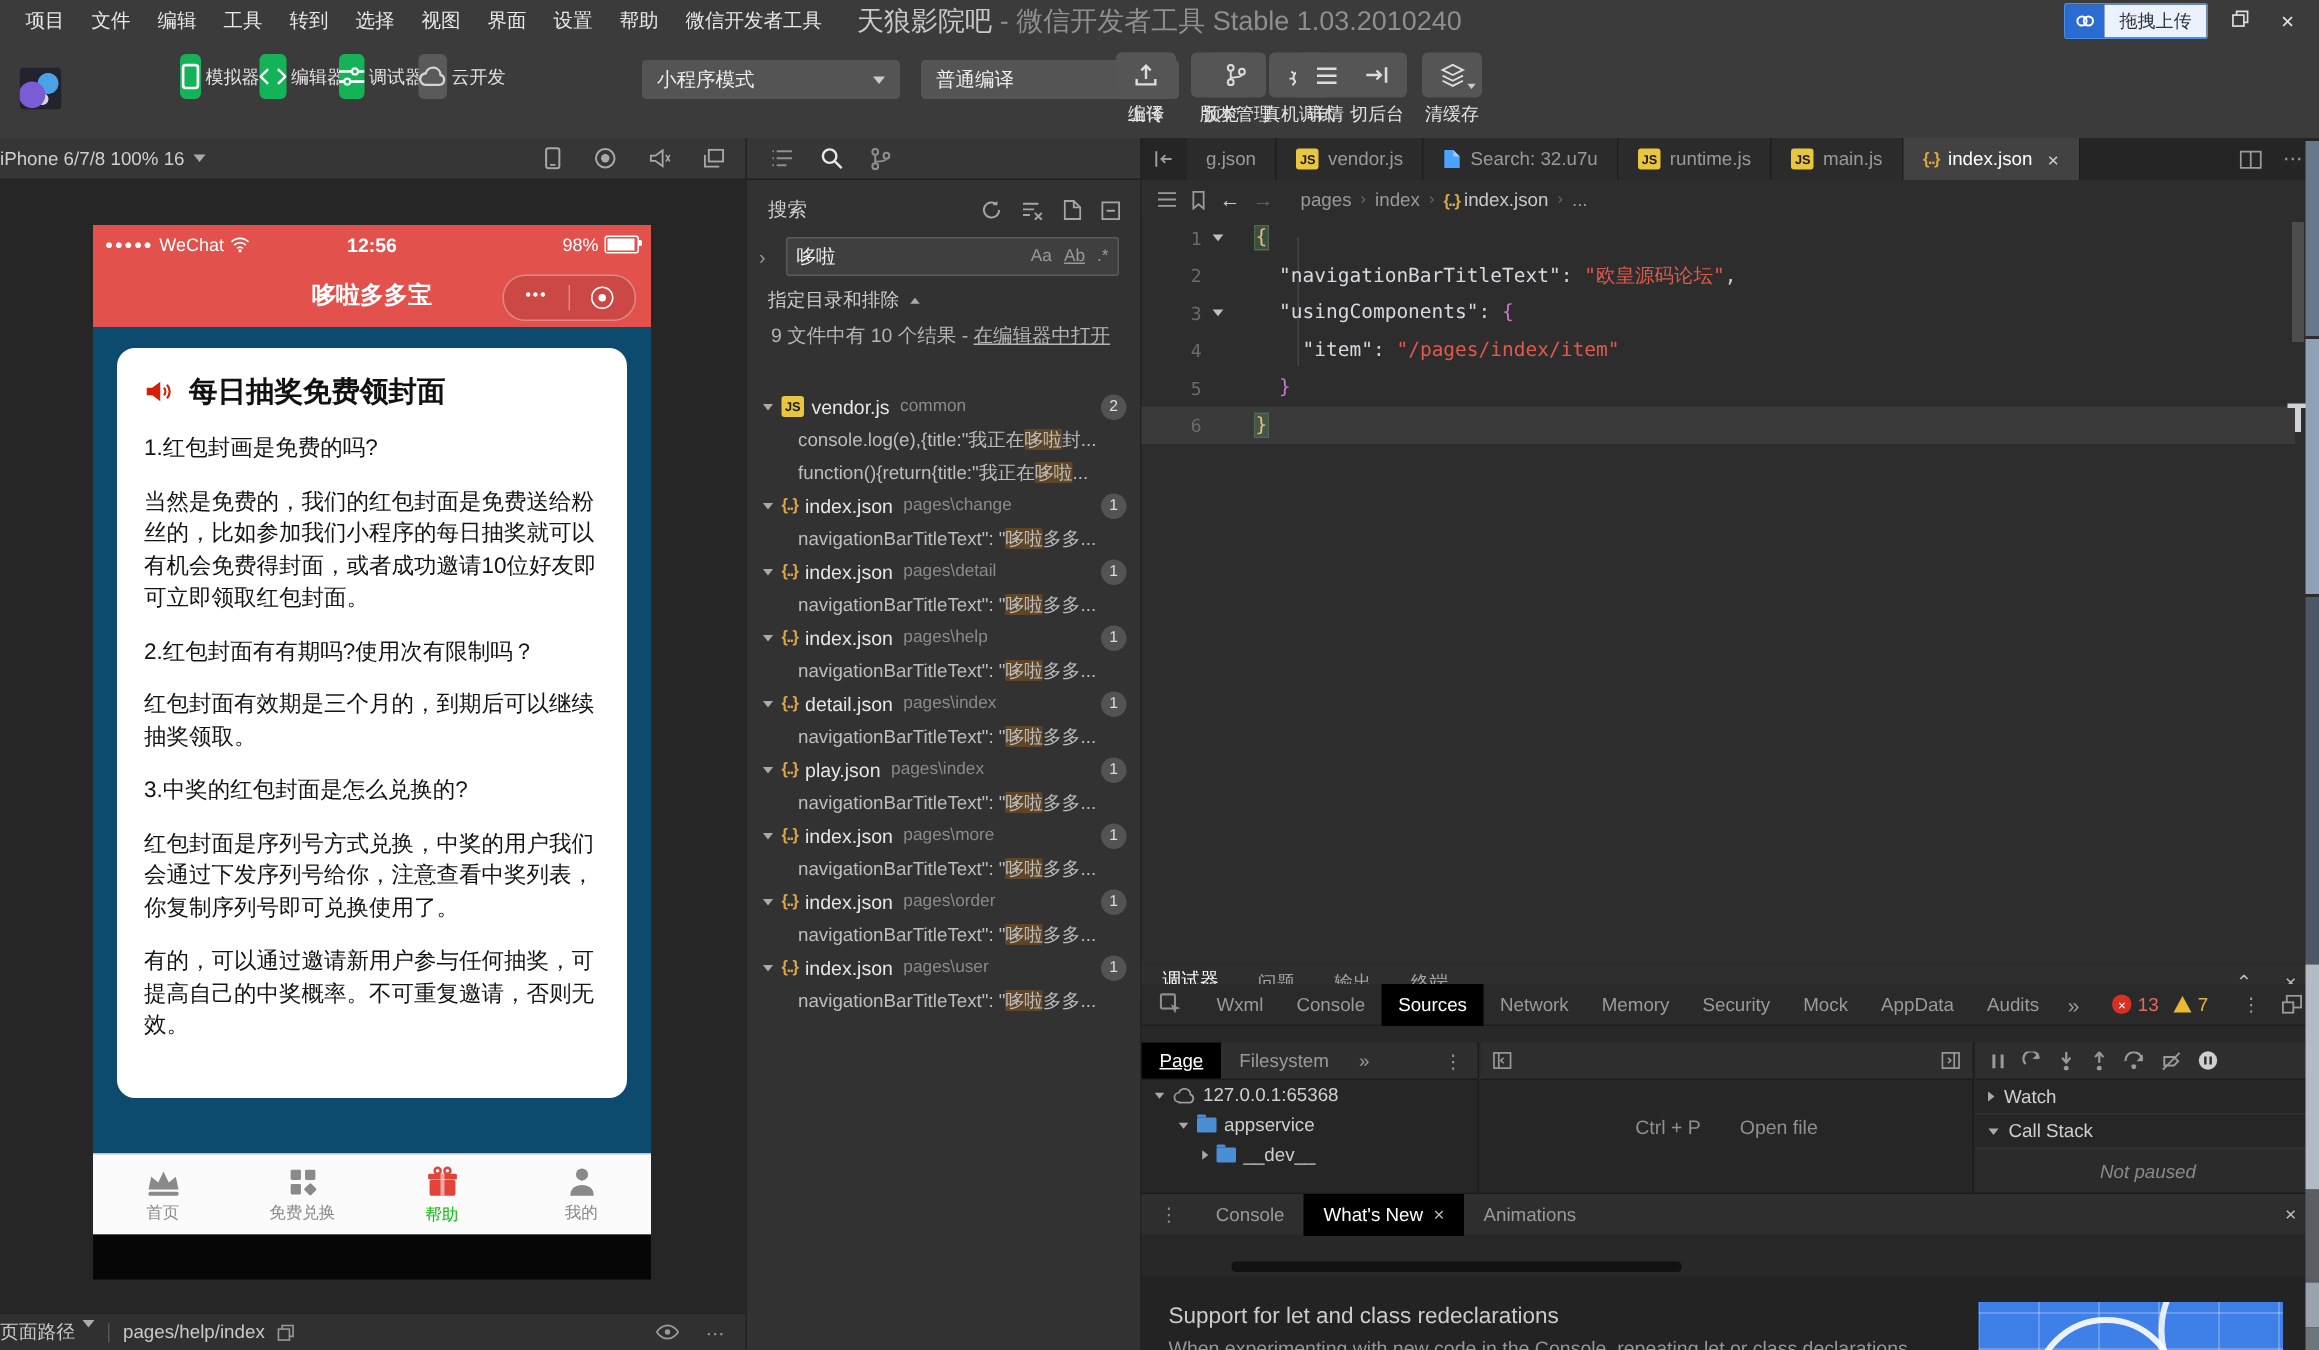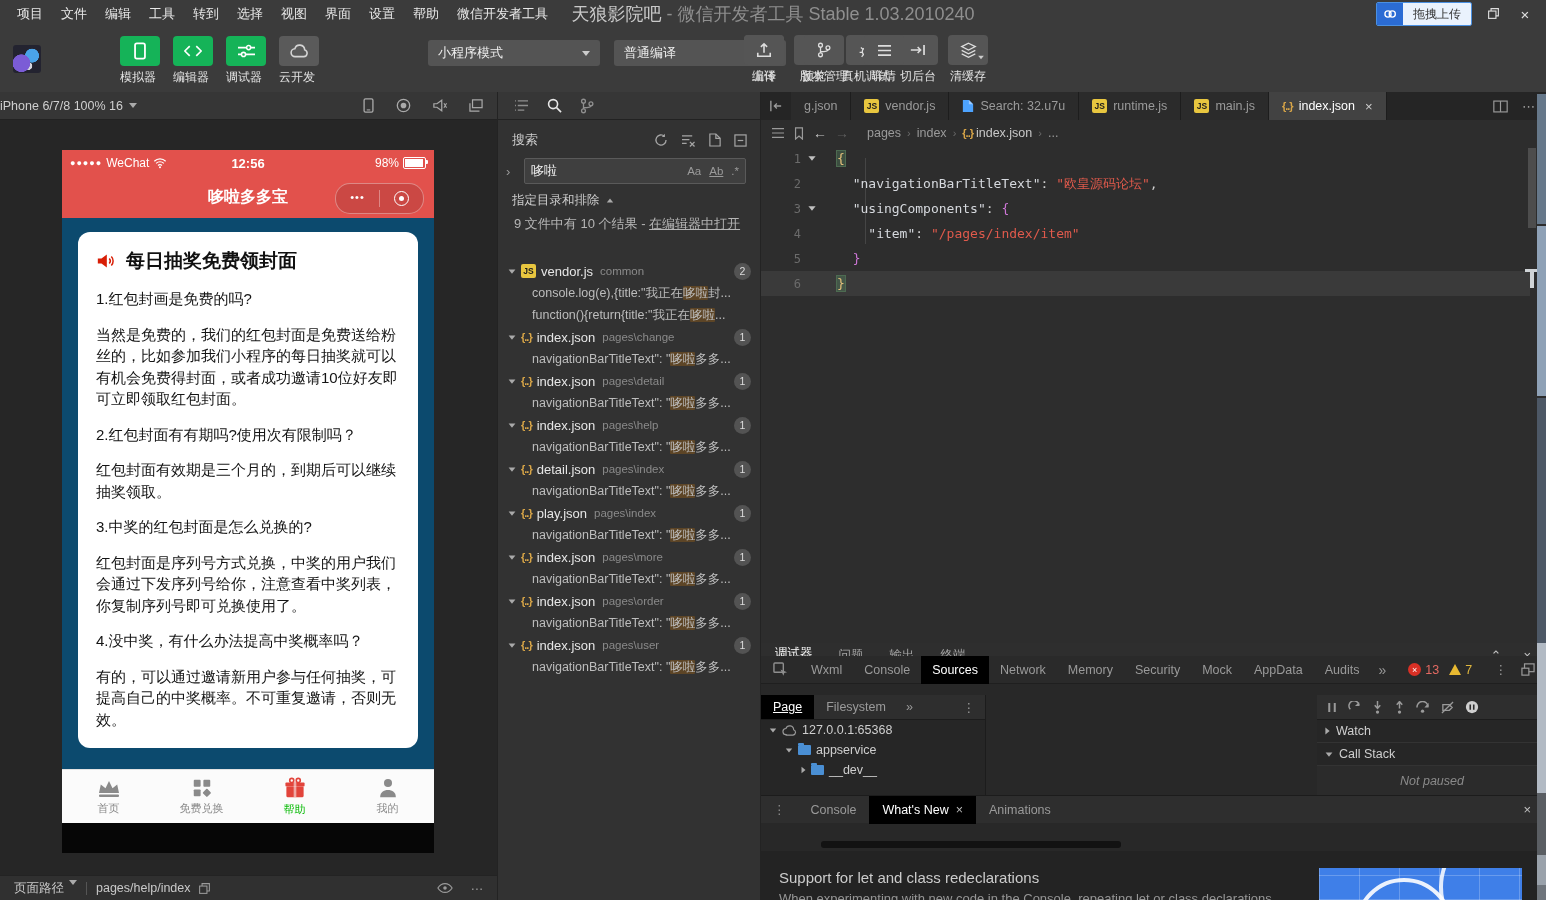--- a/index.html
+++ b/index.html
@@ -26,21 +26,21 @@
   .drag-badge .lbl{background:#eaf2fd;color:#333;font-size:12px;padding:0 10px;height:22px;line-height:22px;}
   .winbtn{color:#e0e0e0;width:22px;text-align:center;font-size:15px;}
 
   
   .toolbar{left:0;top:28px;width:1546px;height:64px;background:#3b3b3b;border-bottom:1px solid #2c2c2c;}
   .avatar{left:13px;top:17px;width:28px;height:28px;border-radius:3px;
     background:radial-gradient(circle at 30% 65%,#7b5cd6 0 32%,transparent 34%),
                radial-gradient(circle at 68% 38%,#4aa3e8 0 26%,transparent 28%),
                radial-gradient(circle at 55% 75%,#d6d6e0 0 14%,transparent 16%),#232330;}
   .tools{left:120px;top:8px;display:flex;gap:9px;}
-  .tool{width:44px;display:flex;flex-direction:column;align-items:flex-start;gap:3px;cursor:default;}
+  .tool{width:44px;display:flex;flex-direction:row;align-items:center;gap:3px;cursor:default;}
   .tool-ic{width:40px;height:30px;border-radius:4px;display:flex;align-items:center;justify-content:center;color:#fff;}
   .tool-ic.green{background:#15b358;}
   .tool-ic.gray{background:#5a5a5a;color:#d5d5d5;}
   .tool-lb{font-size:12px;color:#e3e3e3;white-space:nowrap;}
   .selects{left:428px;top:12px;display:flex;gap:14px;}
   .select{width:152px;height:26px;background:#545454;border-radius:3px;display:flex;align-items:center;
           padding:0 10px;color:#eee;font-size:13px;}
   .select .tri-d{margin-left:auto;border-top-color:#ccc;}
   .actions{left:742px;top:7px;display:flex;gap:6px;}
   .action{display:flex;flex-direction:column;align-items:center;gap:3px;min-width:44px;cursor:default;}
@@ -486,21 +486,20 @@
               </span>
               <span>每日抽奖免费领封面</span>
             </div>
             <div id="faqBody">
                 <p>1.红包封画是免费的吗?</p>
                 <p>当然是免费的，我们的红包封面是免费送给粉丝的，比如参加我们小程序的每日抽奖就可以有机会免费得封面，或者成功邀请10位好友即可立即领取红包封面。</p>
                 <p>2.红包封面有有期吗?使用次有限制吗？</p>
                 <p>红包封面有效期是三个月的，到期后可以继续抽奖领取。</p>
                 <p>3.中奖的红包封面是怎么兑换的?</p>
                 <p>红包封面是序列号方式兑换，中奖的用户我们会通过下发序列号给你，注意查看中奖列表，你复制序列号即可兑换使用了。</p>
-                <p>4.没中奖，有什么办法提高中奖概率吗？</p>
                 <p>有的，可以通过邀请新用户参与任何抽奖，可提高自己的中奖概率。不可重复邀请，否则无效。</p>
               </div>
           </div>
         </div>
         <div class="p-tabbar" id="ptabbar">
             <div class="ptab ">
       <span class="ic">
                 <svg width="26" height="22" viewBox="0 0 26 22">
                   <path d="M3 16l1.8-8.5 4.7 3.8L13 4l3.5 7.3 4.7-3.8L23 16z" fill="currentColor"></path>
                   <rect x="3" y="17.5" width="20" height="2.6" rx="1" fill="currentColor"></rect>
@@ -539,21 +538,21 @@
                 </svg>
               </span>
       <span class="lb">我的</span>
     </div>
           </div>
       </div>
       <div class="phone-under abs"></div>
     </div>
 
     <div class="sim-footer abs">
-      <span style="padding-left:14px;display:flex;align-items:flex-start;gap:5px;">
+      <span style="padding-left:0;display:flex;align-items:flex-start;gap:5px;">
         <span>页面路径</span>
           <span class="tri-d"></span>
       </span>
       <span class="sep"></span>
       <span>pages/help/index</span>
       <span class="ic" style="margin-left:7px;color:#9a9a9a;">
         <svg width="13" height="13" viewBox="0 0 16 16">
             <rect x="2" y="5" width="9" height="9" fill="none" stroke="currentColor" stroke-width="1.3"></rect>
             <path d="M5 5V2h9v9h-3" fill="none" stroke="currentColor" stroke-width="1.3"></path>
           </svg>
@@ -893,20 +892,42 @@
               <span class="folder"></span>
               <span>appservice</span>
             </div>
             <div class="tree-row" style="padding-left:40px">
               <span class="tri-r" style="transform:scale(.8)"></span>
               <span class="folder"></span>
               <span>__dev__</span>
             </div>
           </div>
       </div>
+      <div class="src-mid abs">
+        <div class="hd">
+          <span class="ic">
+            <svg width="13" height="12" viewBox="0 0 14 13">
+                <rect x="1" y="1" width="12" height="11" fill="none" stroke="currentColor" stroke-width="1.2"></rect>
+                <path d="M4.5 1v11" stroke="currentColor" stroke-width="1.2"></path>
+                <path d="M8 4.5L6 6.5l2 2" fill="none" stroke="currentColor" stroke-width="1.2"></path>
+              </svg>
+          </span>
+          <span class="ic">
+            <svg width="13" height="12" viewBox="0 0 14 13">
+                <rect x="1" y="1" width="12" height="11" fill="none" stroke="currentColor" stroke-width="1.2"></rect>
+                <path d="M9.5 1v11" stroke="currentColor" stroke-width="1.2"></path>
+                <path d="M5 4.5l2 2-2 2" fill="none" stroke="currentColor" stroke-width="1.2"></path>
+              </svg>
+          </span>
+        </div>
+        <div class="openfile">
+          <span>Ctrl + P</span>
+          <span>Open file</span>
+        </div>
+      </div>
       <div class="src-right abs">
         <div class="dbg-toolbar" id="dbgToolbar">
             <span class="ic">
               <svg width="10" height="11" viewBox="0 0 10 12">
                 <path d="M2 1v10M8 1v10" stroke="currentColor" stroke-width="2.2"></path>
               </svg>
             </span>
             <span class="ic">
               <svg width="13" height="12" viewBox="0 0 14 13">
                 <path d="M12 5A5.5 5.5 0 102.5 9" fill="none" stroke="currentColor" stroke-width="1.6"></path>

